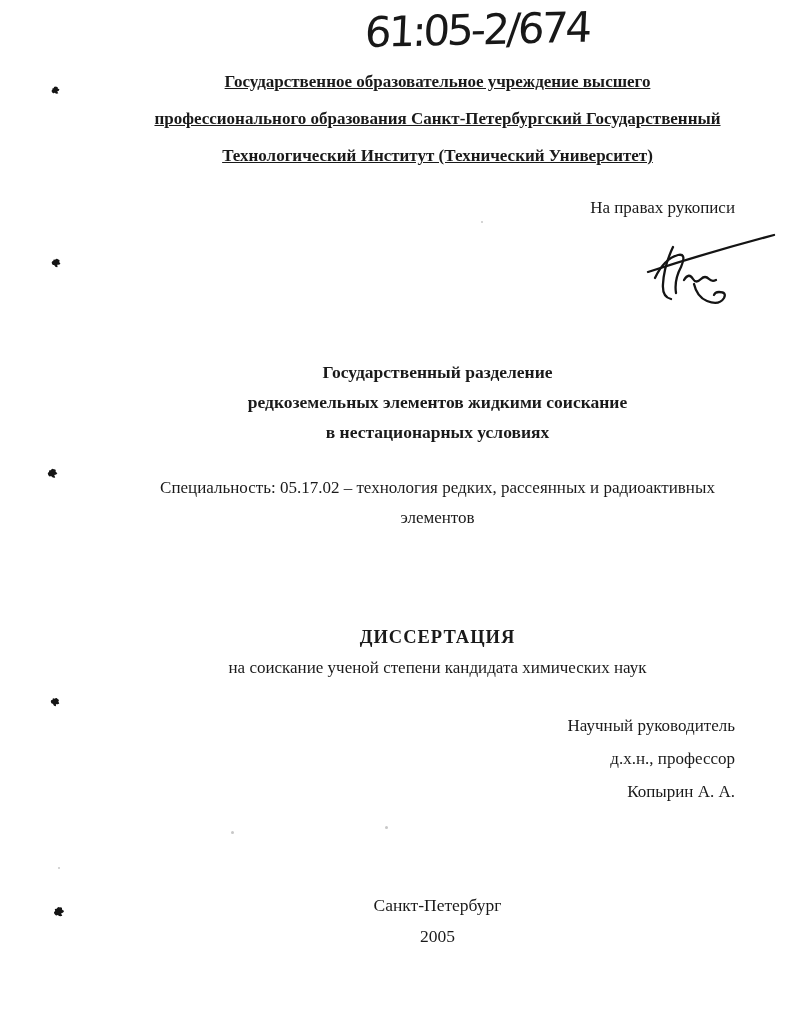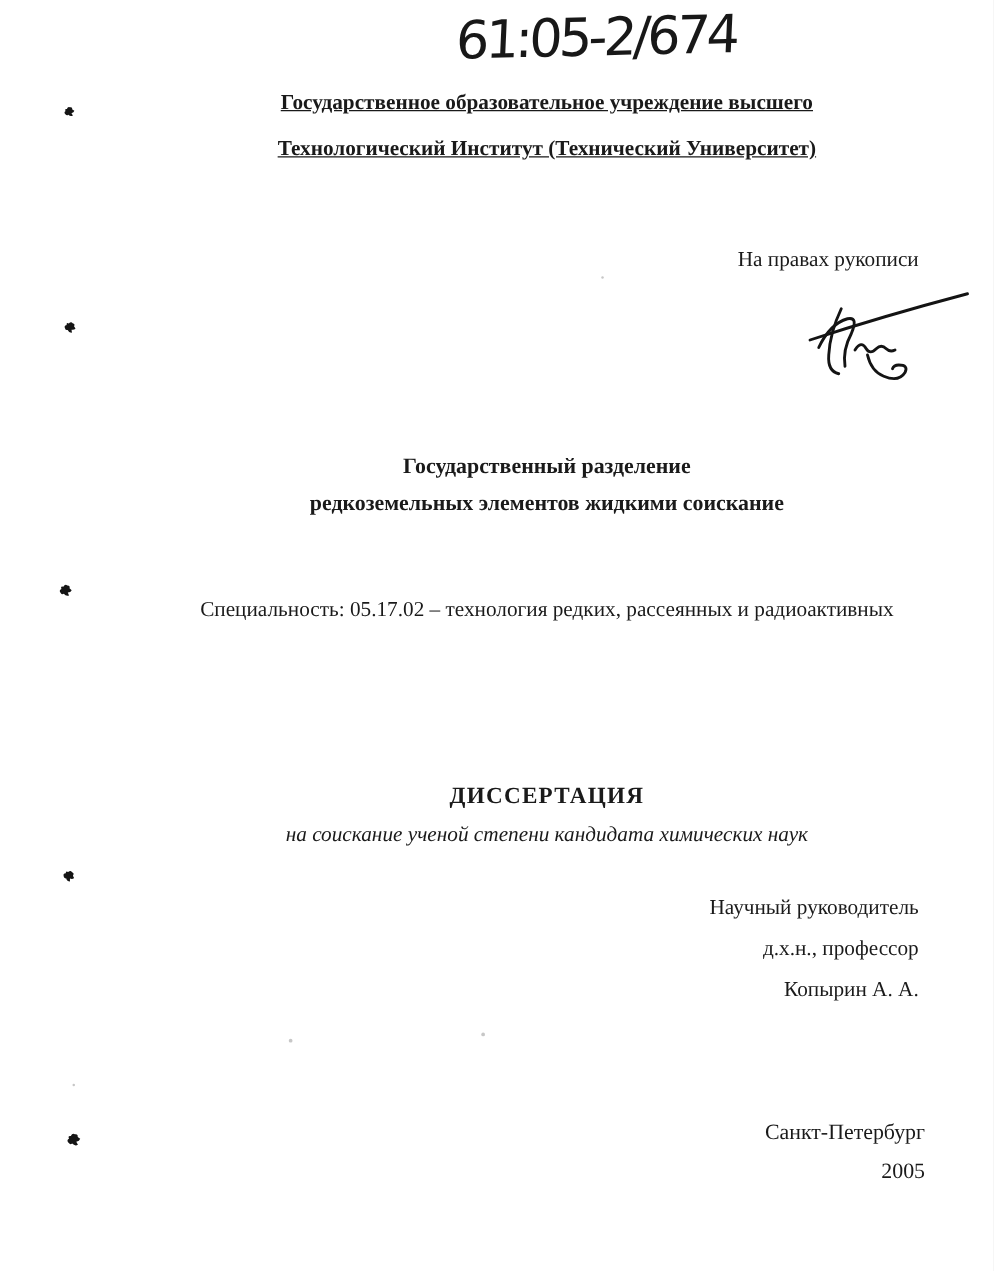--- a/index.html
+++ b/index.html
@@ -37,60 +37,63 @@
     width: 605px;
     text-align: center;
   }
 
   .institution { top: 63px;  font-size: 17px; line-height: 37px; text-decoration: underline; }
   .manuscript  { top: 196px; right: 60px; font-size: 17px; line-height: 24px; text-align: right; }
   .author      { top: 267px; font-size: 17px; line-height: 24px; letter-spacing: 0.4px; }
   .diss-title  { top: 357px; font-size: 17.5px; line-height: 30px; }
   .specialty   { top: 473px; font-size: 17px; line-height: 30px; }
   .diss-head   { top: 622px; font-size: 18.5px; line-height: 30px; letter-spacing: 1px; }
-  .degree-note { top: 653px; font-size: 17px; line-height: 30px; font-style: italic; }
+  .degree-note { top: 653px; font-size: 17px; line-height: 30px; }
   .supervisor  { top: 709px; right: 60px; font-size: 17px; line-height: 33px; text-align: right; }
-  .city-year   { top: 890px; font-size: 17.5px; line-height: 31px; text-align: right; }
+  .city-year   { top: 890px; font-size: 17.5px; line-height: 31px; }
 
   .signature-svg { left: 626px; top: 222px; }
   .signature-svg path { fill: none; stroke: #141414; stroke-width: 2.3; stroke-linecap: round; stroke-linejoin: round; }
 
   .ink-mark svg path { fill: #151515; }
   .speck { position: absolute; border-radius: 50%; background: #c7c7c7; }
 </style>
 </head>
 <body>
 
 <div class="page">
 
   <div class="abs catalog nowrap">61:05-2/674</div>
 
   <div class="abs center-block institution bold">
     <div class="nowrap">Государственное образовательное учреждение высшего</div>
+    <div class="nowrap">профессионального образования Санкт-Петербургский Государственный</div>
     <div class="nowrap">Технологический Институт (Технический Университет)</div>
   </div>
 
   <div class="abs manuscript nowrap">На правах рукописи</div>
 
 
   <svg class="abs signature-svg" width="154" height="98" viewBox="0 0 154 98" aria-hidden="true">
     <path d="M 22 50 Q 80 31, 148 13"></path>
     <path d="M 47 25 Q 38 44, 37 62 Q 36 75, 45 77"></path>
     <path d="M 29 56 Q 38 37, 52 33 Q 61 31, 55 45 Q 48 58, 50 71"></path>
     <path d="M 58 58 q 5 -8 9 -1 q 3 5 8 0 q 4 -4 8 0 q 3 3 7 1"></path>
     <path d="M 68 62 q 3 13 13 17 q 12 5 17 -3 q 3 -6 -5 -6 q -4 0 -5 3"></path>
   </svg>
 
   <div class="abs center-block diss-title bold">
     <div class="nowrap">Государственный разделение</div>
     <div class="nowrap">редкоземельных элементов жидкими соискание</div>
+    <div class="nowrap">в нестационарных условиях</div>
   </div>
 
   <div class="abs center-block specialty">
     <div class="nowrap">Специальность: 05.17.02 – технология редких, рассеянных и радиоактивных</div>
+    <div class="nowrap">элементов</div>
   </div>
 
   <div class="abs center-block diss-head bold nowrap">ДИССЕРТАЦИЯ</div>
 
   <div class="abs center-block degree-note nowrap">на соискание ученой степени кандидата химических наук</div>
 
   <div class="abs supervisor">
     <div class="nowrap">Научный руководитель</div>
     <div class="nowrap">д.х.н., профессор</div>
     <div class="nowrap">Копырин А. А.</div>

